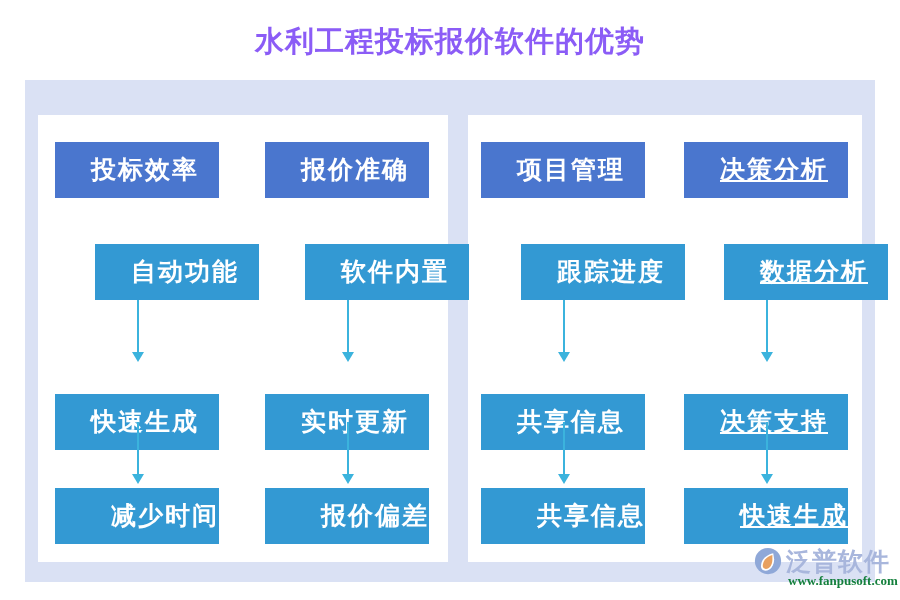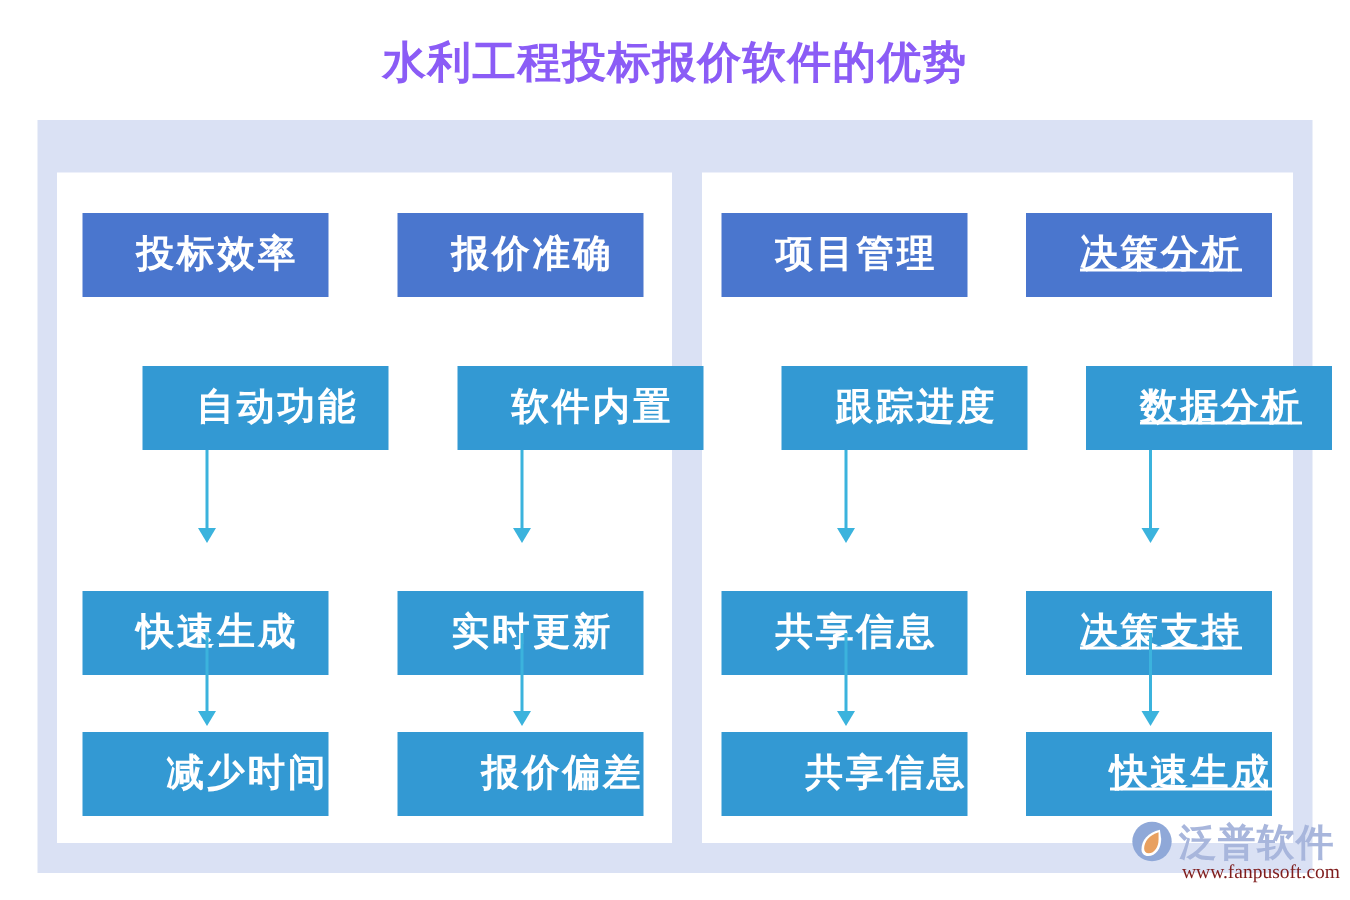--- a/index.html
+++ b/index.html
@@ -141,22 +141,22 @@
     color: #A8B6DC;
     letter-spacing: 1px;
     font-family: Liberation Sans, sans-serif;
     white-space: nowrap;
   }
   .logo-url {
     position: absolute;
     left: 36px;
     top: 28px;
     font-size: 13px;
-    font-weight: normal;
-    color: #7f1d1d;
+    font-weight: bold;
+    color: #15803d;
     letter-spacing: 0px;
     font-family: "Liberation Serif", "DejaVu Serif", serif;
     white-space: nowrap;
   }
 </style>
 </head>
 <body>
 
 <div class="page-title">水利工程投标报价软件的优势</div>
 

